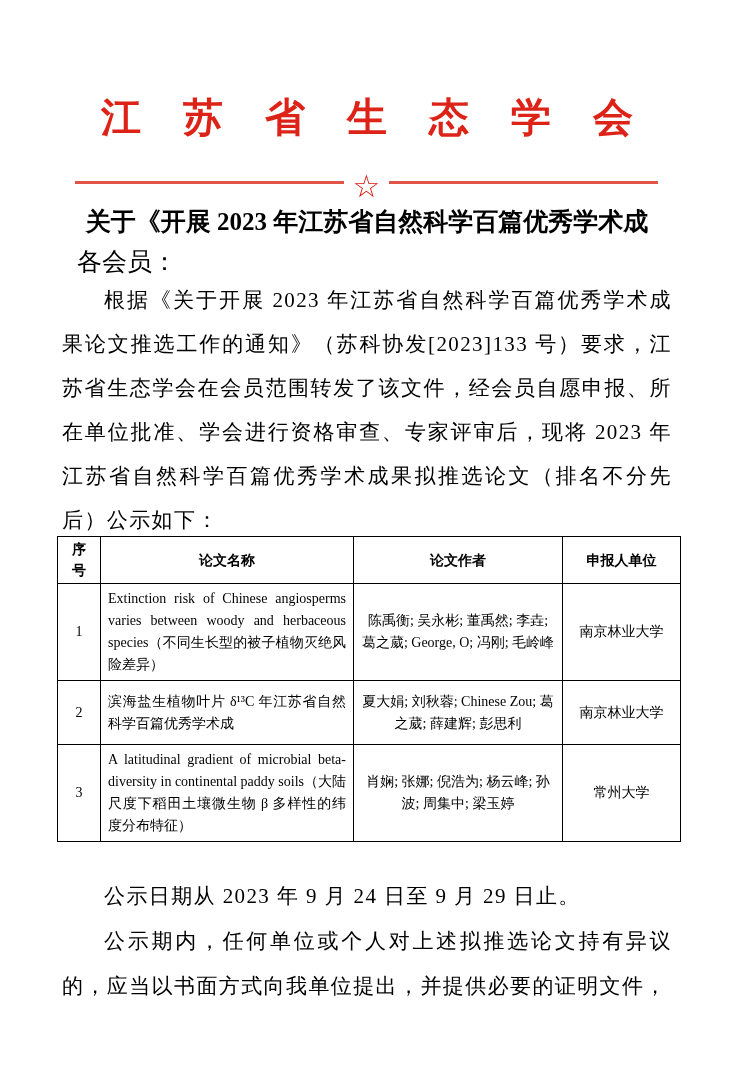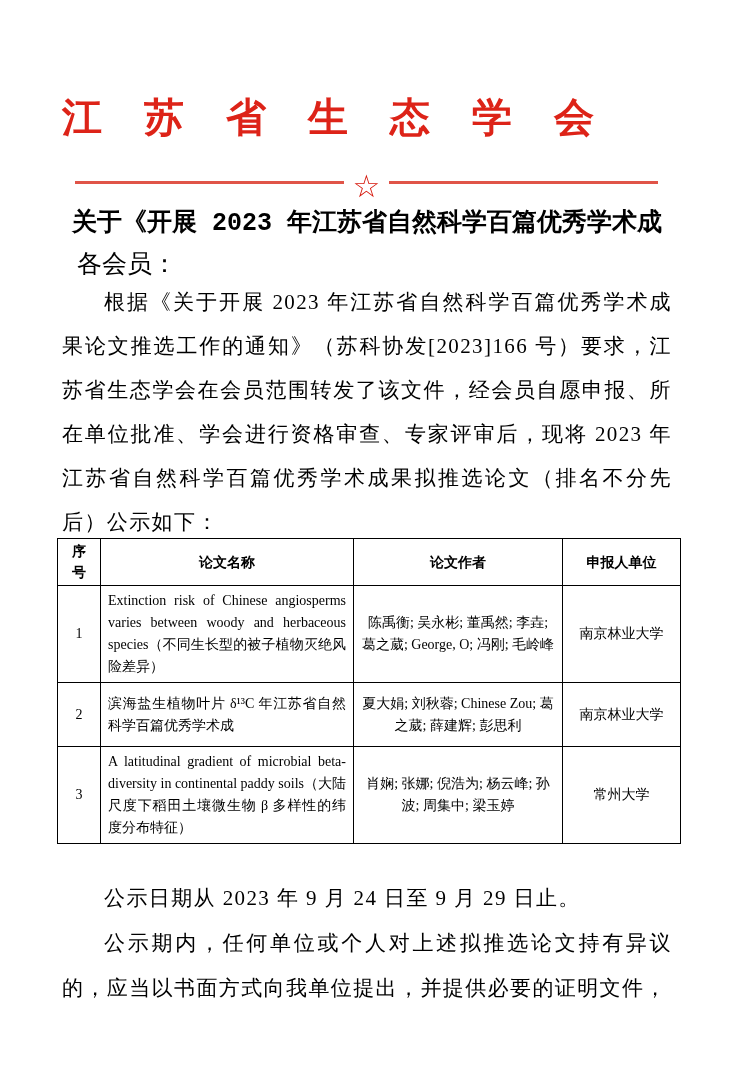--- a/index.html
+++ b/index.html
@@ -13,21 +13,21 @@
     padding: 96px 59px 0 62px;
     font-family: "Liberation Serif", "DejaVu Serif", serif;
     color: #000000;
     overflow: hidden;
   }
   .org-name {
     color: #dd2318;
     font-weight: bold;
     font-size: 40px;
     line-height: 44px;
-    text-align: left;
+    text-align: center;
     letter-spacing: 42px;
     margin-right: -42px;
     white-space: nowrap;
   }
   .doc-number {
     text-align: center;
     font-size: 19px;
     line-height: 22px;
     margin-top: 13px;
   }
@@ -50,21 +50,21 @@
     transform: translateY(4px);
     font-family: "DejaVu Sans", sans-serif;
   }
   .notice-title {
     margin: 8px 0 0 0;
     font-size: 25px;
     line-height: 31px;
     font-weight: bold;
     text-align: center;
   }
-  .notice-title span { white-space: nowrap; font-family: Liberation Mono, monospace; }
+  .notice-title span { white-space: nowrap; }
   .salutation {
     font-size: 25px;
     line-height: 33px;
     margin-top: 8px;
     padding-left: 15px;
   }
   .body-para {
     font-size: 21px;
     line-height: 44px;
     text-align: justify;
@@ -123,21 +123,21 @@
     <span class="sep-star">☆</span>
     <span class="sep-line"></span>
   </div>
 
   <h1 class="notice-title">
     <span>关于《开展 2023 年江苏省自然科学百篇优秀学术成</span><br>
   </h1>
 
   <div class="salutation">各会员：</div>
 
-  <p class="body-para" style="margin:0;">根据《关于开展 2023 年江苏省自然科学百篇优秀学术成果论文推选工作的通知》（苏科协发[2023]166 号）要求，江苏省生态学会在会员范围转发了该文件，经会员自愿申报、所在单位批准、学会进行资格审查、专家评审后，现将 2023 年江苏省自然科学百篇优秀学术成果拟推选论文（排名不分先后）公示如下：</p>
+  <p class="body-para" style="margin:0;">根据《关于开展 2023 年江苏省自然科学百篇优秀学术成果论文推选工作的通知》（苏科协发[2023]133 号）要求，江苏省生态学会在会员范围转发了该文件，经会员自愿申报、所在单位批准、学会进行资格审查、专家评审后，现将 2023 年江苏省自然科学百篇优秀学术成果拟推选论文（排名不分先后）公示如下：</p>
 
   <table class="doc-table">
     <colgroup>
       <col style="width:43px">
       <col style="width:253px">
       <col style="width:209px">
       <col style="width:118px">
     </colgroup>
     <tbody>
         <tr class="hdr">

